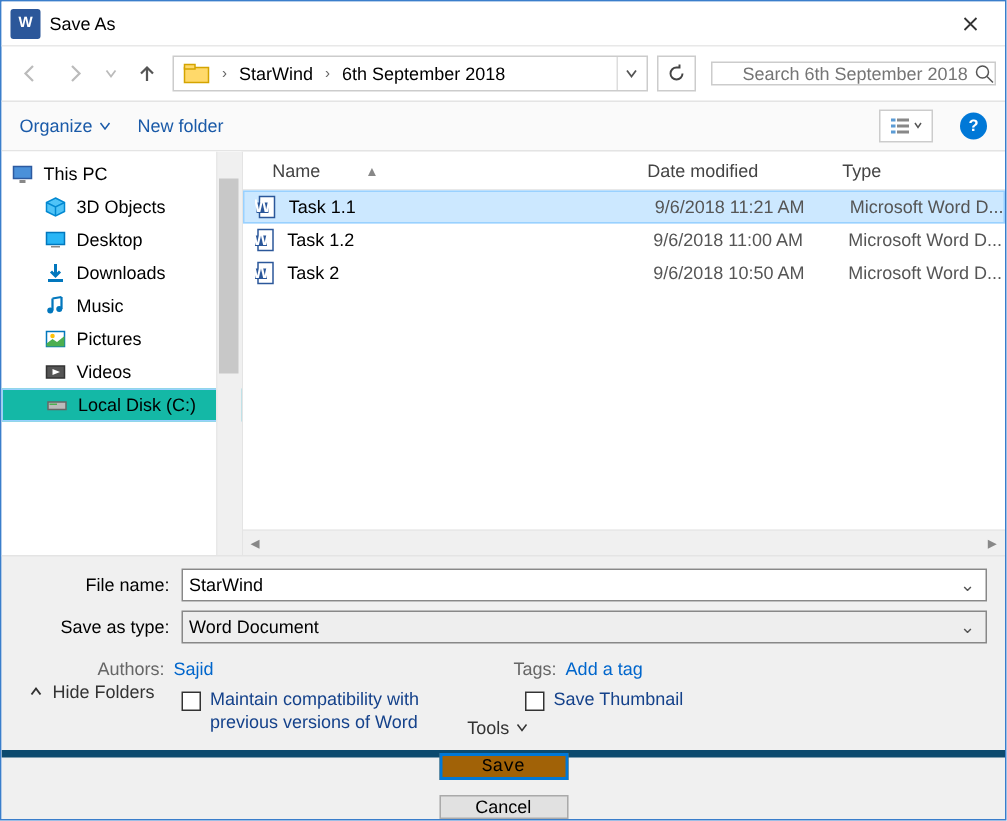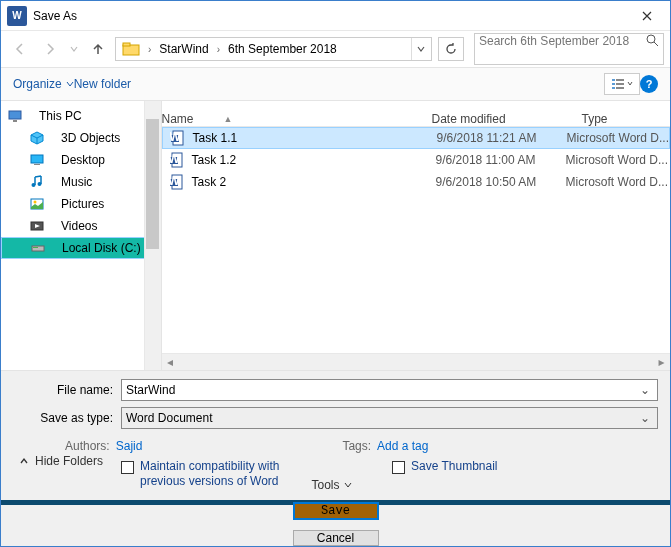--- a/index.html
+++ b/index.html
@@ -12,42 +12,42 @@
   
   .navrow { height: 36px; display:flex; align-items:center; padding: 0 6px; gap:4px; }
   .navarrow { width:26px;height:26px;display:flex;align-items:center;justify-content:center;color:#bbb;border-radius:2px; }
   .uparrow{color:#555;}
   .breadcrumb { flex:1; height:24px; border:1px solid #ccc; display:flex; align-items:center; padding:0 2px; background:#fff;}
   .breadcrumb .foldericon{width:18px;height:18px;margin:0 4px;}
   .bc-sep{color:#666;padding:0 4px;font-size:10px;}
   .bc-item{padding:2px 4px;color:#000;}
   .bc-drop{width:18px;display:flex;align-items:center;justify-content:center;color:#555;border-left:1px solid #ddd;height:100%;}
   .refresh{width:26px;height:24px;border:1px solid #ccc;display:flex;align-items:center;justify-content:center;margin-left:2px;color:#444;}
-  .searchbox{width:190px;height:32px;border:1px solid #ccc;display:flex;align-items:flex-start;padding:0 4px;color:#888;margin-left:6px;}
+  .searchbox{width:190px;height:16px;border:1px solid #ccc;display:flex;align-items:center;padding:0 20px;color:#888;margin-left:6px;}
   .searchbox input{border:none;outline:none;flex:1;font-size:12px;color:#555;}
   .searchbox .sicon{color:#555;}
 
-  .toolbar{height:34px;border-top:1px solid #e4e4e4;border-bottom:1px solid #e4e4e4;background:#fafafa;display:flex;align-items:center;padding:0 12px;}
+  .toolbar{height:34px;border-top:1px solid #e4e4e4;border-bottom:1px solid #e4e4e4;background:#fafafa;display:flex;align-items:center;padding:0 12px;gap:18px;}
   .org{color:#1a5aa8;display:flex;align-items:center;gap:4px;}
   .newf{color:#1a5aa8;}
   .tool-spacer{flex:1;}
   .viewbtn{width:36px;height:22px;border:1px solid #ccc;display:flex;align-items:center;justify-content:center;gap:2px;background:#fff;}
   .helpbtn{width:18px;height:18px;border-radius:50%;background:#0078d7;color:#fff;display:flex;align-items:center;justify-content:center;font-weight:bold;font-size:11px;}
 
   .mainarea{flex:1;display:flex;min-height:0;}
   .sidebar{width:165px;border-right:1px solid #e4e4e4;overflow:hidden;position:relative;background:#fff;padding-top:4px;}
   .sidebar .scrollbar{position:absolute;right:0;top:0;bottom:0;width:17px;background:#f0f0f0;border-left:1px solid #e8e8e8;}
   .sidebar .thumb{position:absolute;right:2px;top:18px;width:13px;height:130px;background:#c8c8c8;}
-  .tree-item{display:flex;align-items:center;height:22px;padding-left:6px;gap:16px;cursor:default;}
+  .tree-item{display:flex;align-items:center;height:22px;padding-left:6px;gap:6px;cursor:default;}
   .tree-item.lvl1{padding-left:28px;}
   .tree-item .ticon{width:16px;height:16px;display:flex;align-items:center;justify-content:center;}
   .tree-item.selected{background:#14b8a6;border:1px solid #99d1ff;}
 
   .filelist{flex:1;display:flex;flex-direction:column;position:relative;}
-  .cols{height:26px;display:flex;align-items:flex-end;border-bottom:1px solid #e8e8e8;color:#444;padding-left:0;gap:20px;}
+  .cols{height:26px;display:flex;align-items:center;border-bottom:1px solid #e8e8e8;color:#444;padding-left:20px;}
   .col-name{flex:0 0 250px;display:flex;align-items:center;gap:30px;}
   .col-date{flex:0 0 130px;}
   .col-type{flex:1;}
   .sorticon{font-size:9px;color:#888;}
   .frow{height:22px;display:flex;align-items:center;padding-left:6px;}
   .frow.selected{background:#cce8ff;border:1px solid #99d1ff;}
   .frow .ficon{width:18px;height:18px;margin-right:6px;display:flex;align-items:center;justify-content:center;}
   .frow .fname{flex:0 0 244px;}
   .frow .fdate{flex:0 0 130px;color:#555;}
   .frow .ftype{flex:1;color:#555;overflow:hidden;white-space:nowrap;text-overflow:ellipsis;}
@@ -59,21 +59,21 @@
   .fieldrow .fieldinput{flex:1;height:22px;border:1px solid #888;background:#fff;display:flex;align-items:center;padding:0 4px;}
   .fieldrow .fieldinput.combo{background:#eee;}
   .fieldrow .fieldinput input{border:none;outline:none;flex:1;background:transparent;}
   .fieldrow .dd{width:16px;text-align:center;color:#555;}
   
   .metarow{display:flex;padding:4px 0 6px 52px;gap:80px;}
   .metarow .pair{display:flex;gap:6px;}
   .metarow .k{color:#666;}
   .metarow .v{color:#0066cc;}
 
-  .checksrow{display:flex;padding:0 0 0 108px;gap:102px;}
+  .checksrow{display:flex;padding:0 0 0 108px;gap:60px;}
   .chk{display:flex;align-items:flex-start;gap:6px;}
   .chk .box{width:13px;height:13px;border:1px solid #333;background:#fff;margin-top:2px;flex-shrink:0;}
   .chk .lbl{color:#15428b;max-width:150px;line-height:1.3;}
 
   .btnrow{height:46px;display:flex;align-items:center;justify-content:flex-end;padding:0 12px;gap:10px;border-top:5px solid #0c4a6e;background:#f0f0f0;flex-direction:column;}
   .btnrow .hide{margin-right:auto;display:flex;align-items:center;gap:6px;color:#333;margin-left:6px;}
   .btnrow .tools{display:flex;align-items:center;gap:4px;color:#333;margin-right:8px;}
   .btn{width:86px;height:24px;border:1px solid #aaa;background:#e1e1e1;display:flex;align-items:center;justify-content:center;}
   .btn.primary{border:2px solid #0078d7;background:#a16207;font-family:Liberation Mono, monospace;}
   
@@ -194,20 +194,29 @@
       <span>3D Objects</span>
     </div>
     <div class="tree-item lvl1">
       <span class="ticon">
           <svg width="16" height="16" viewBox="0 0 16 16">
             <rect x="2" y="3" width="12" height="8" fill="#29b6f6" stroke="#0277bd"></rect>
             <rect x="5" y="12" width="6" height="1" fill="#888"></rect>
           </svg>
         </span>
       <span>Desktop</span>
+    </div>
+    <div class="tree-item lvl1">
+      <span class="ticon">
+          <svg width="16" height="16" viewBox="0 0 16 16">
+            <path d="M8 2 L8 10 M5 7 L8 10 L11 7" stroke="#0277bd" stroke-width="2" fill="none"></path>
+            <rect x="3" y="12" width="10" height="2" fill="#0277bd"></rect>
+          </svg>
+        </span>
+      <span>Downloads</span>
     </div>
     <div class="tree-item lvl1">
       <span class="ticon">
           <svg width="16" height="16" viewBox="0 0 16 16">
             <path d="M6 3 L6 11 M12 2 L12 10 M6 3 L12 2" stroke="#0277bd" stroke-width="1.5" fill="none"></path>
             <circle cx="4.5" cy="11" r="2" fill="#0277bd"></circle>
             <circle cx="10.5" cy="10" r="2" fill="#0277bd"></circle>
           </svg>
         </span>
       <span>Music</span>

